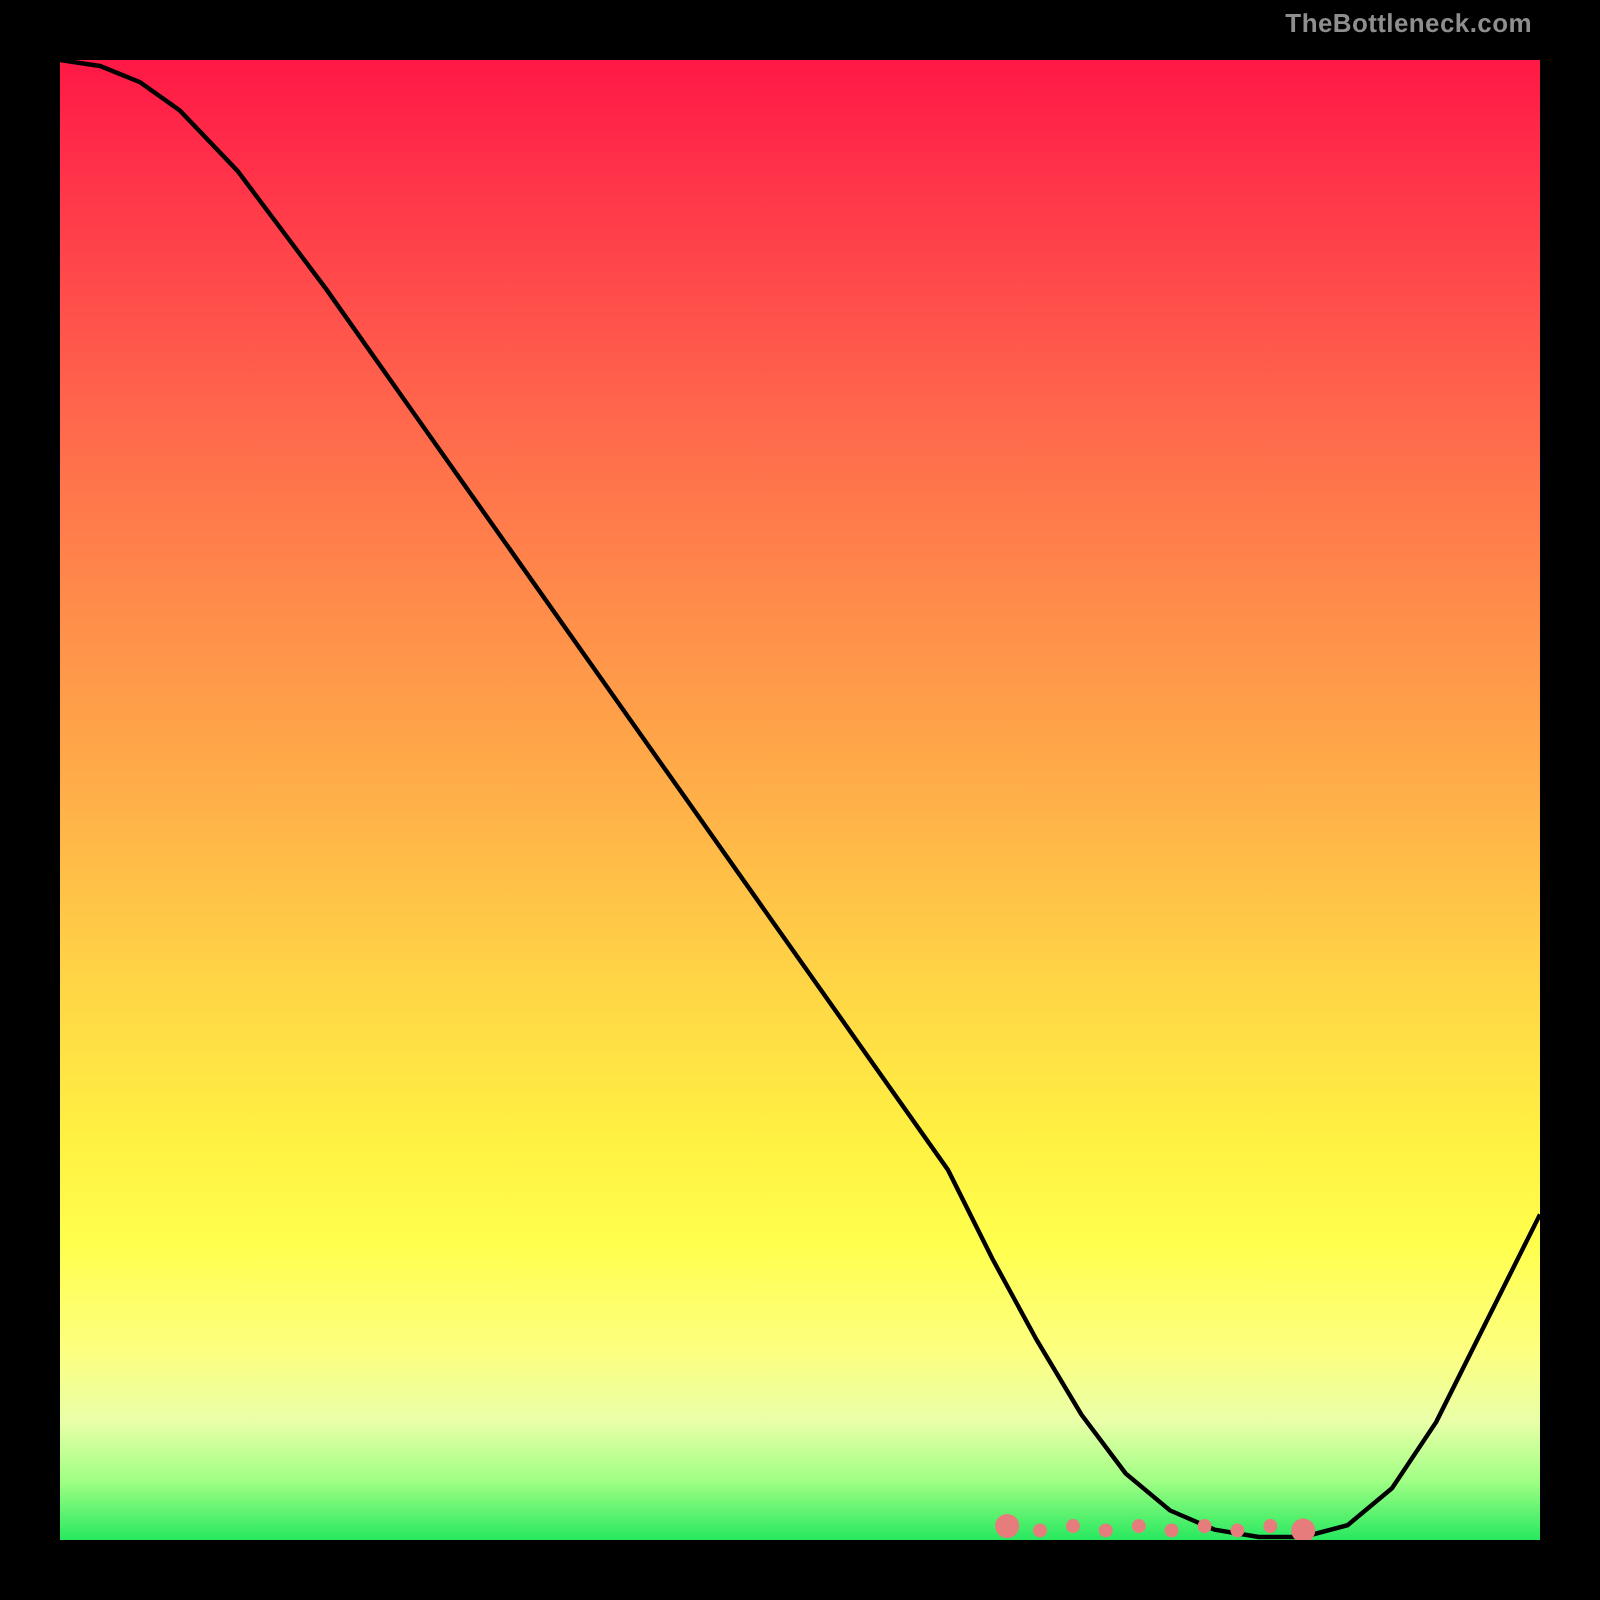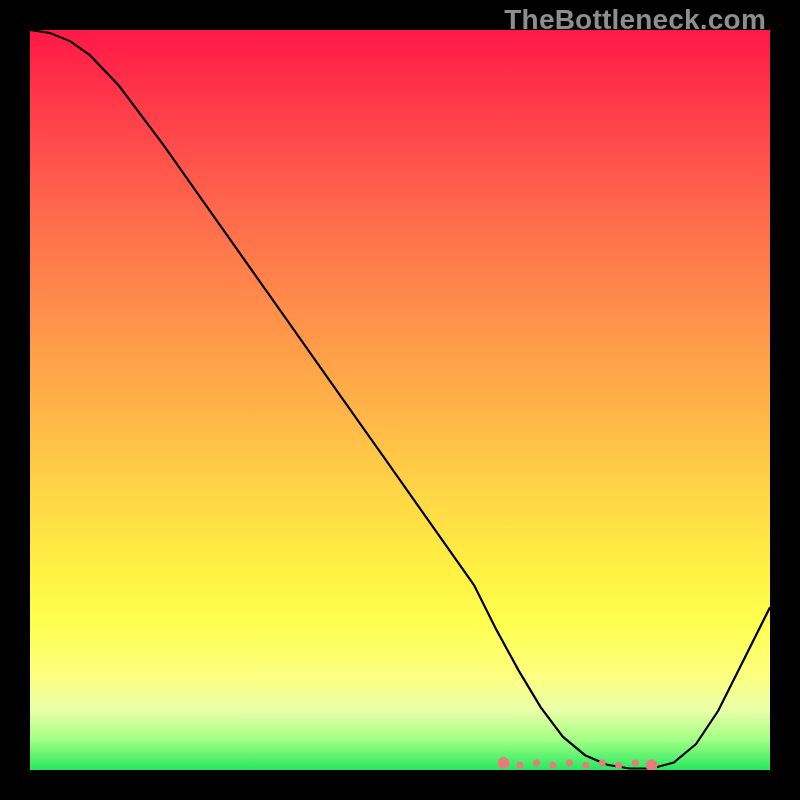--- a/index.html
+++ b/index.html
@@ -40,21 +40,21 @@
       #e9ffa8 92%,
       #a0ff84 96%,
       #27e85f 100%
     );
   }
   .attribution {
     position: absolute;
     top: 4px;
     right: 34px;
     color: #8e8e8e;
-    font-size: 28px;
+    font-size: 13px;
     font-weight: 600;
     letter-spacing: 0.2px;
   }
   svg.curve {
     position: absolute;
     left: 0;
     top: 0;
     width: 740px;
     height: 740px;
   }

